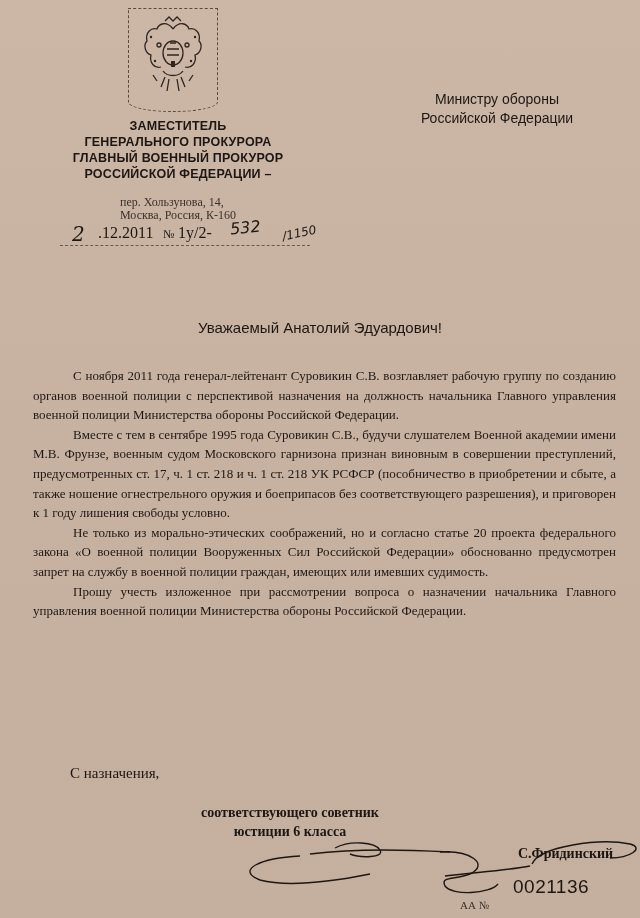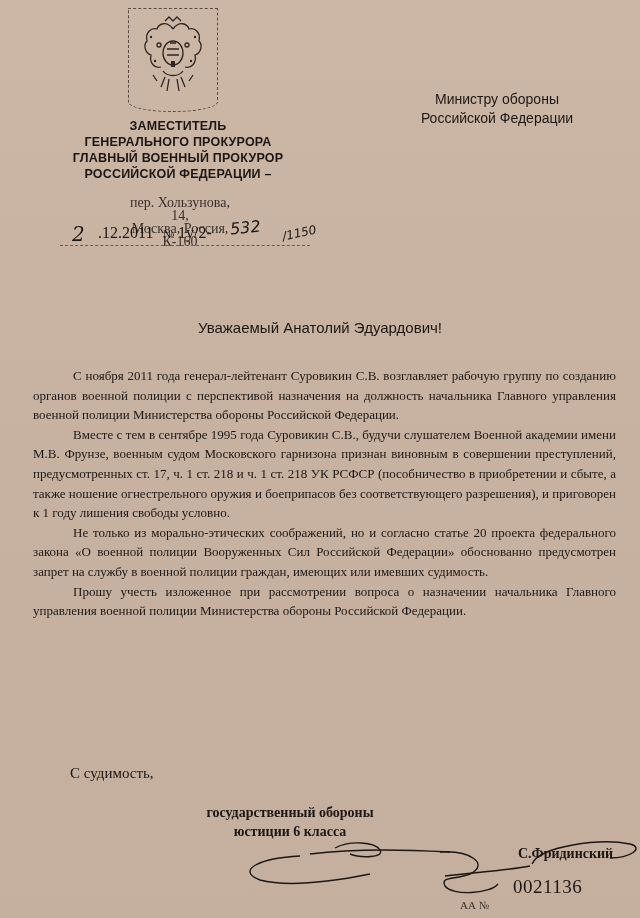--- a/index.html
+++ b/index.html
@@ -18,21 +18,21 @@
     border: 1px dashed #5a4a42; border-radius: 0 0 44px 44px / 0 0 10px 10px;
   }
   .emblem svg { position: absolute; left: 8px; top: 6px; }
   .sender {
     position: absolute; left: 58px; top: 118px; width: 240px;
     text-align: center; font-family: "Liberation Sans", sans-serif;
     font-weight: bold; font-size: 12.5px; line-height: 16px; letter-spacing: 0.2px;
   }
   .address {
     position: absolute; left: 120px; top: 196px; width: 120px;
-    text-align: center; font-size: 14px; line-height: 13px; color: #3a302b;
+    text-align: left; font-size: 12px; line-height: 13px; color: #3a302b;
   }
   .regline {
     position: absolute; left: 60px; top: 222px; width: 280px; height: 26px;
     font-size: 16px;
   }
   .reg-day { position: absolute; left: 12px; top: 0; font-family: "DejaVu Serif", serif; font-style: italic; font-size: 20px; }
   .reg-date { position: absolute; left: 38px; top: 2px; }
   .reg-no { position: absolute; left: 103px; top: 5px; font-size: 12px; }
   .reg-num { position: absolute; left: 118px; top: 2px; }
   .reg-hand { position: absolute; left: 170px; top: -4px; font-family: "DejaVu Sans", sans-serif; font-style: italic; font-size: 16px; transform: rotate(-6deg); }
@@ -58,21 +58,21 @@
 
   .closing { position: absolute; left: 70px; top: 765px; font-size: 15px; }
   .signer {
     position: absolute; left: 175px; top: 803px; width: 230px; text-align: center;
     font-family: "Liberation Serif", serif; font-weight: bold; font-size: 14px; line-height: 19px;
   }
   .signature { position: absolute; left: 240px; top: 836px; }
   .signer-name { position: absolute; left: 518px; top: 846px; font-family: "Liberation Serif", serif; font-weight: bold; font-size: 14px; }
   .serial { position: absolute; left: 460px; top: 876px; width: 180px; }
   .serial-prefix { position: absolute; left: 0; top: 12px; font-size: 11px; color: #3a302b; margin-top: 11px; }
-  .serial-num { position: absolute; left: 53px; top: 0; font-family: Liberation Serif, serif; font-size: 19px; letter-spacing: 0.5px; }
+  .serial-num { position: absolute; left: 53px; top: 0; font-family: Liberation Sans, sans-serif; font-size: 19px; letter-spacing: 0.5px; }
 </style>
 </head>
 <body>
 
 <div class="page">
 
   <div class="emblem">
     <svg width="72" height="88" viewBox="0 0 72 88">
       <g fill="none" stroke="#2f2622" stroke-width="1.3">
         <path d="M36 14 C30 6 22 8 20 14 C14 12 8 18 10 26 C6 30 8 38 14 40 C12 48 18 54 24 52"></path>
@@ -124,24 +124,24 @@
 
   <div class="salutation">Уважаемый Анатолий Эдуардович!</div>
 
   <div class="body">
     <p>С ноября 2011 года генерал-лейтенант Суровикин С.В. возглавляет рабочую группу по созданию органов военной полиции с перспективой назначения на должность начальника Главного управления военной полиции Министерства обороны Российской Федерации.</p>
     <p>Вместе с тем в сентябре 1995 года Суровикин С.В., будучи слушателем Военной академии имени М.В. Фрунзе, военным судом Московского гарнизона признан виновным в совершении преступлений, предусмотренных ст. 17, ч. 1 ст. 218 и ч. 1 ст. 218 УК РСФСР (пособничество в приобретении и сбыте, а также ношение огнестрельного оружия и боеприпасов без соответствующего разрешения), и приговорен к 1 году лишения свободы условно.</p>
     <p>Не только из морально-этических соображений, но и согласно статье 20 проекта федерального закона «О военной полиции Вооруженных Сил Российской Федерации» обоснованно предусмотрен запрет на службу в военной полиции граждан, имеющих или имевших судимость.</p>
     <p>Прошу учесть изложенное при рассмотрении вопроса о назначении начальника Главного управления военной полиции Министерства обороны Российской Федерации.</p>
   </div>
 
-  <div class="closing">С судимость,</div>
+  <div class="closing">С назначения,</div>
 
   <div class="signer">
-    <div>государственный обороны</div>
+    <div>соответствующего советник</div>
     <div>юстиции 6 класса</div>
   </div>
 
   <div class="signature">
     <svg width="400" height="60" viewBox="0 0 400 60">
       <g fill="none" stroke="#1d1714" stroke-width="1.4">
         <path d="M60 20 C20 22 -5 34 20 44 C50 52 100 44 130 38"></path>
         <path d="M95 12 C110 4 135 6 140 14 C145 22 120 22 110 18"></path>
         <path d="M70 18 C120 12 170 14 210 16"></path>
         <path d="M200 16 C230 14 250 28 230 38 C215 44 200 40 205 50 C212 60 250 58 258 48"></path>

